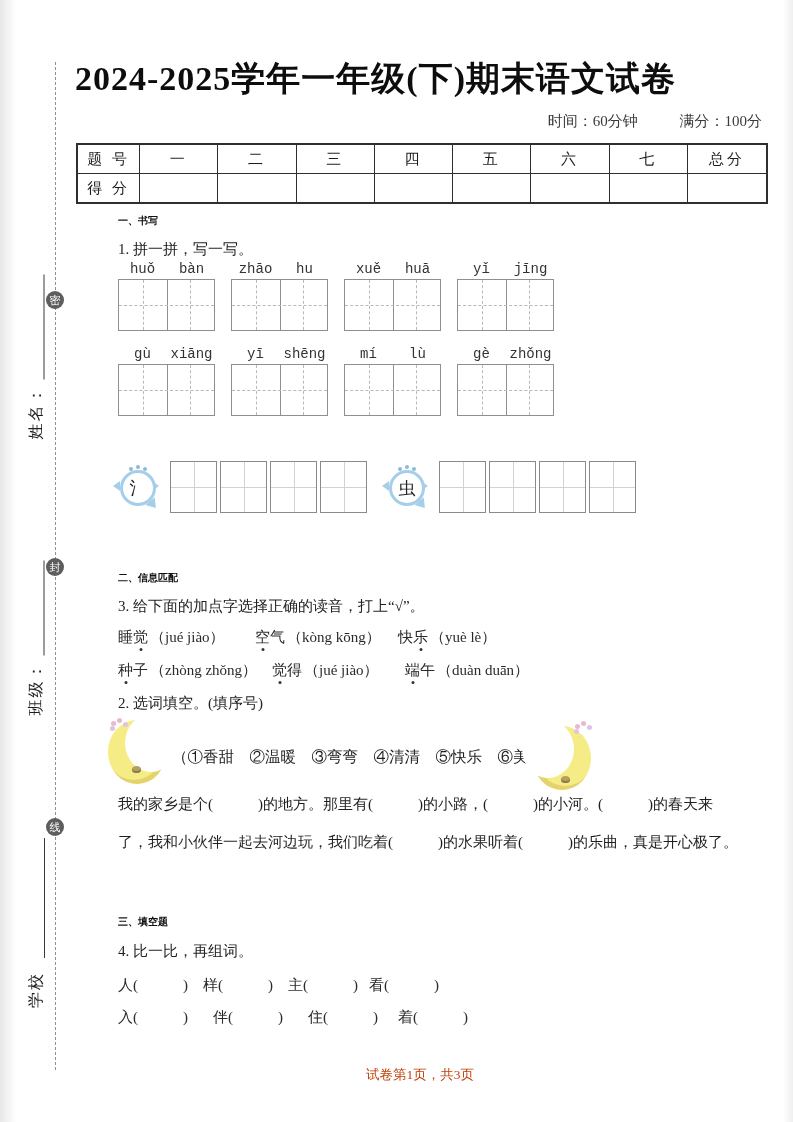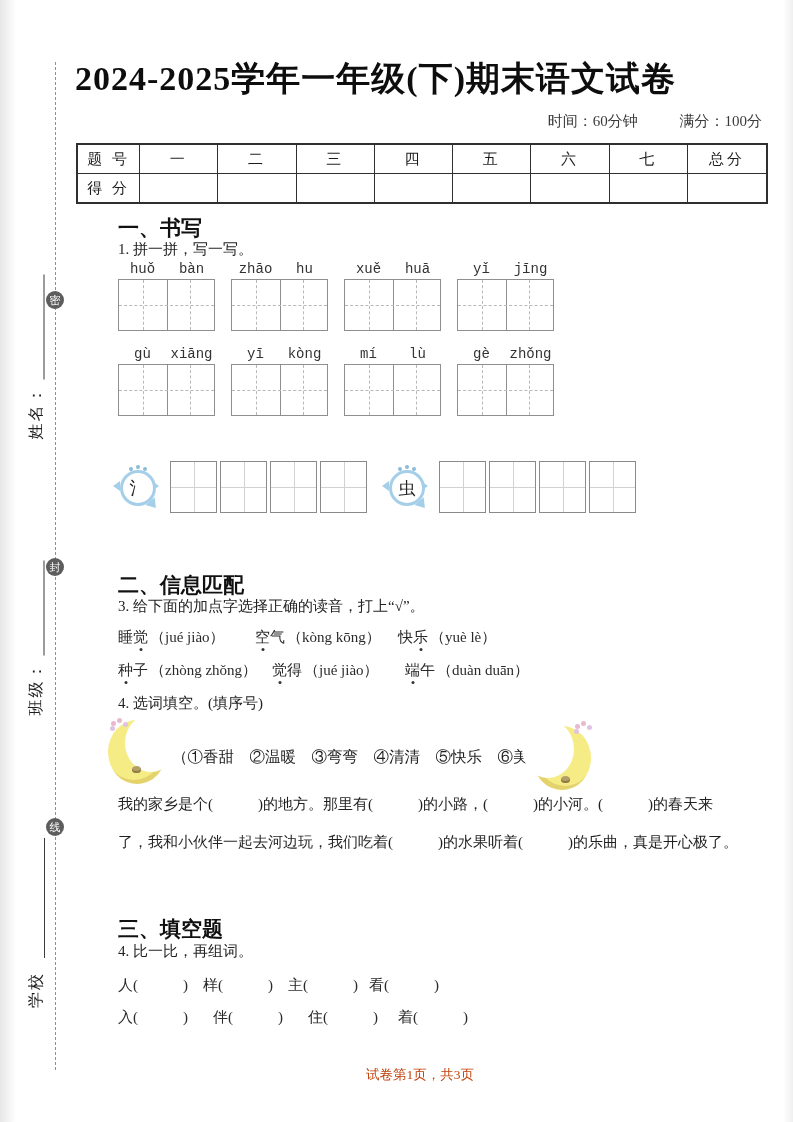--- a/index.html
+++ b/index.html
@@ -32,21 +32,21 @@
 
   
   #score-table{position:absolute;left:76px;top:143px;width:688px;border:2px solid #2f2f2f;
                display:grid;grid-template-columns:62px repeat(8,1fr);background:#fff;}
   .sc{height:28px;display:flex;align-items:center;justify-content:center;font-size:15px;color:#1c1c1c;
       border-right:1px solid #2f2f2f;border-bottom:1px solid #2f2f2f;letter-spacing:3px;}
   .sc.lastcol{border-right:none;}
   .sc.botrow{border-bottom:none;}
 
   
-  .sec-title{position:absolute;left:118px;font-size:21px;font-weight:700;color:#111;
+  .sec-title{position:absolute;left:118px;font-size:10px;font-weight:700;color:#111;
              font-family:"Liberation Sans","DejaVu Sans",sans-serif;}
   .st1{top:214px}.st2{top:571px}.st3{top:915px}
   .q-text{position:absolute;left:118px;font-size:15px;color:#222;}
   .q1{top:240px}.q2{top:432px}.q3{top:597px}.q4{top:694px}.q5{top:942px}
 
   
   .py-row{position:absolute;left:118px;display:flex;gap:15px;}
   #pinyin-row-1{top:261px}#pinyin-row-2{top:346px}
   .py-group{width:98px;}
   .py-labels{display:flex;height:18px;font-family:"DejaVu Sans","Liberation Sans",sans-serif;
@@ -241,21 +241,21 @@
         <div class="wgrid">
           <i class="v-solid"></i>
           <i class="h-dash"></i>
           <i class="v-dash l"></i>
           <i class="v-dash r"></i>
         </div>
       </div>
       <div class="py-group">
         <div class="py-labels">
           <span>yī</span>
-          <span>kòng</span>
+          <span>shēng</span>
         </div>
         <div class="wgrid">
           <i class="v-solid"></i>
           <i class="h-dash"></i>
           <i class="v-dash l"></i>
           <i class="v-dash r"></i>
         </div>
       </div>
       <div class="py-group">
         <div class="py-labels">
@@ -312,21 +312,21 @@
   <div class="q3-row" id="q3-row-2">
       <span class="q3-item"><span class="word"><span class="ch dot">种</span><span class="ch">子</span></span><span class="py">（zhòng zhǒng）</span></span>
       <span class="q3-item"><span class="word"><span class="ch dot">觉</span><span class="ch">得</span></span><span class="py">（jué jiào）</span></span>
       <span class="q3-item"><span class="word"><span class="ch dot">端</span><span class="ch">午</span></span><span class="py">（duàn duān）</span></span>
     </div>
   <div class="q3-row" id="q3-row-1">
       <span class="q3-item"><span class="word"><span class="ch">睡</span><span class="ch dot">觉</span></span><span class="py">（jué jiào）</span></span>
       <span class="q3-item"><span class="word"><span class="ch dot">空</span><span class="ch">气</span></span><span class="py">（kòng kōng）</span></span>
       <span class="q3-item"><span class="word"><span class="ch">快</span><span class="ch dot">乐</span></span><span class="py">（yuè lè）</span></span>
     </div>
-  <div class="q-text q4">4. 选词填空。(填序号)</div>
+  <div class="q-text q4">2. 选词填空。(填序号)</div>
   <div class="moon mleft">
     <i class="disc"></i>
     <i class="cut"></i>
     <i class="flowers"></i>
     <i class="face"></i>
   </div>
   <div class="options">（①香甜　②温暖　③弯弯　④清清　⑤快乐　⑥美丽</div>
   <div class="moon mright">
     <i class="disc"></i>
     <i class="cut"></i>

